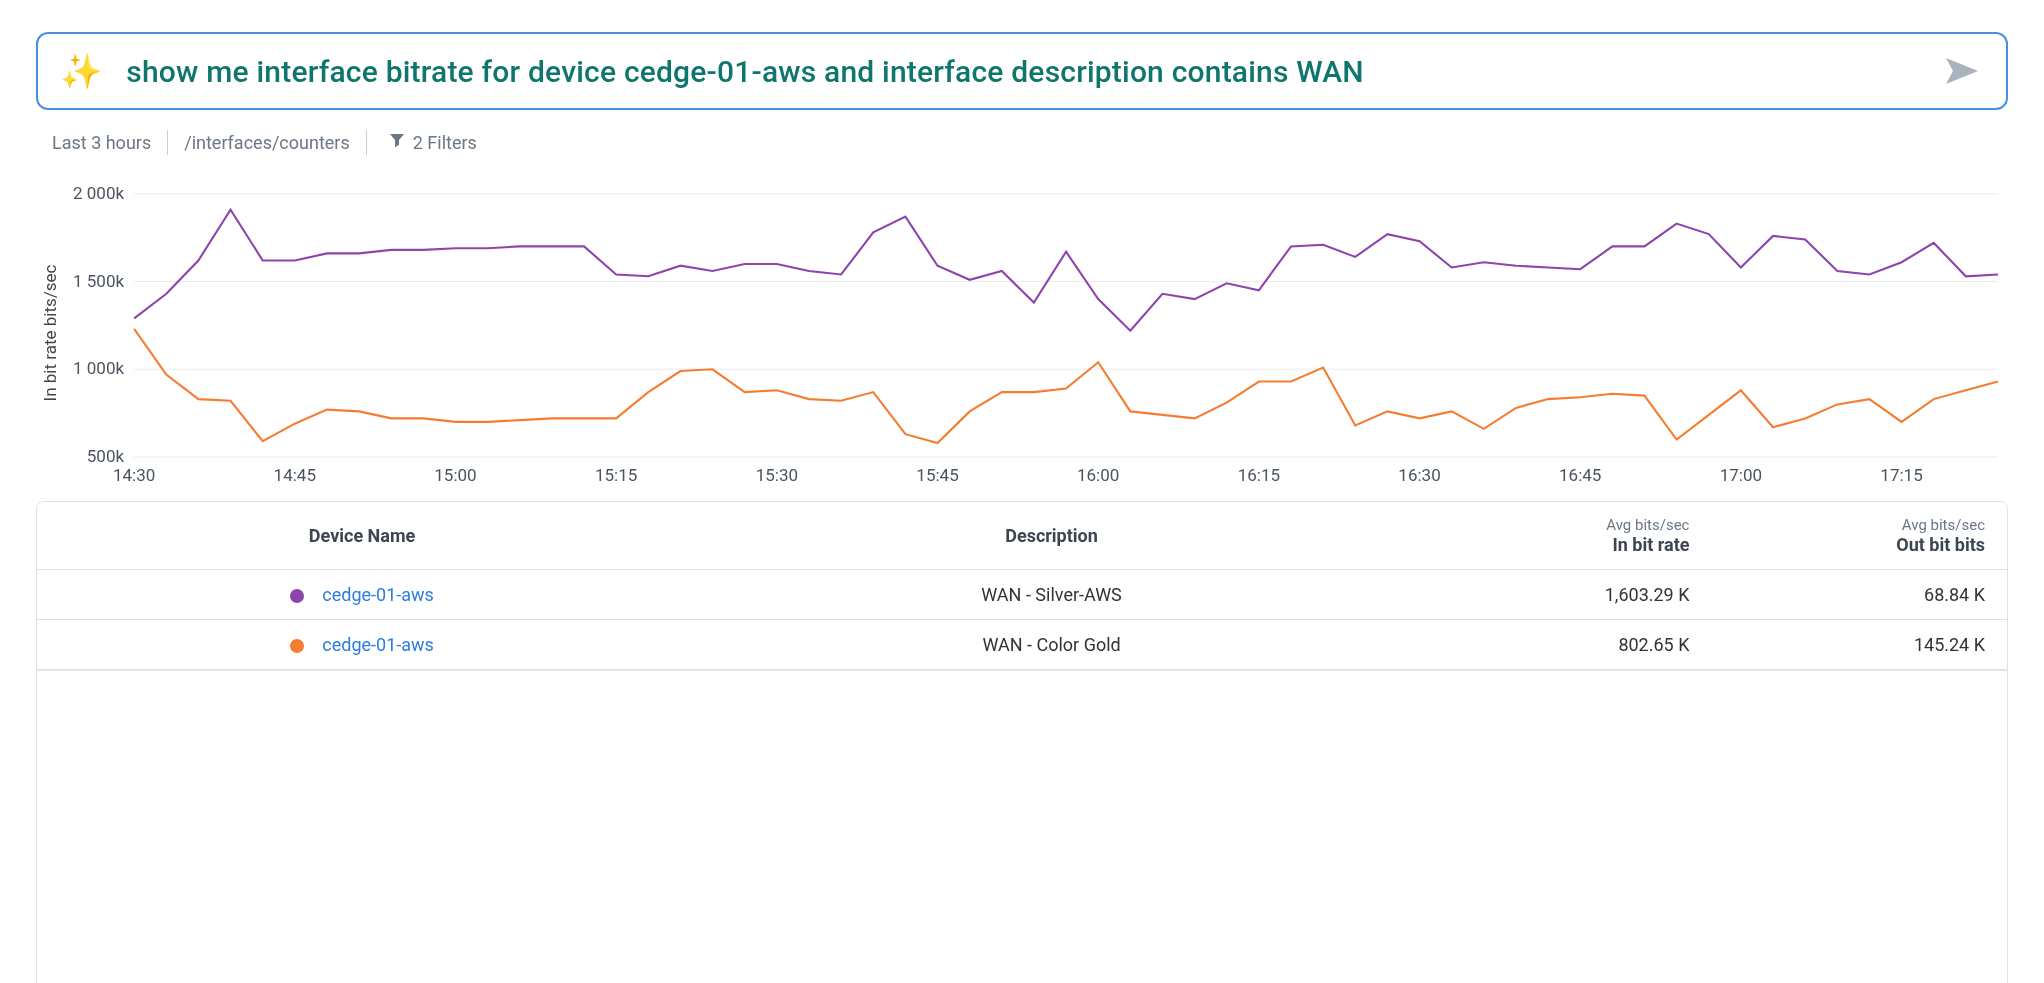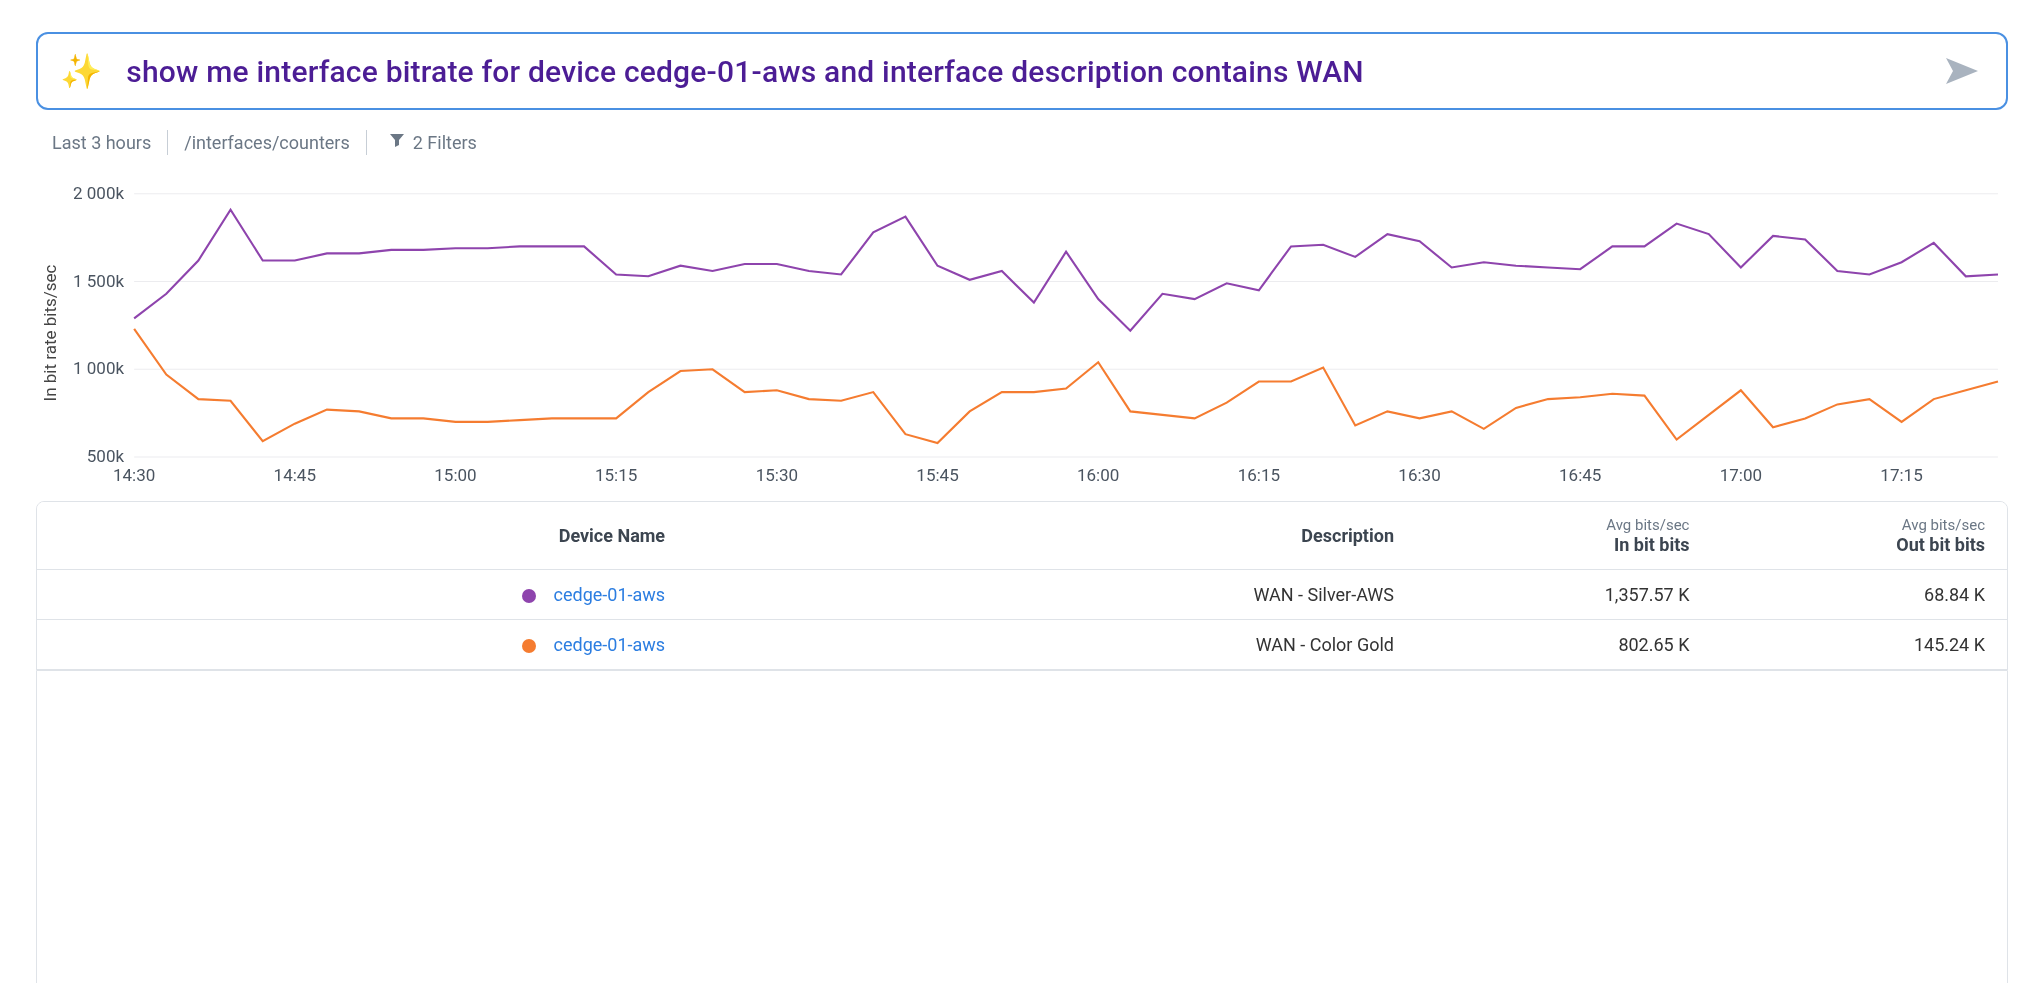--- a/index.html
+++ b/index.html
@@ -17,40 +17,40 @@
   html,body{margin:0;padding:0;background:var(--bg);font-family:-apple-system,BlinkMacSystemFont,"Segoe UI",Roboto,Helvetica,Arial,sans-serif;color:var(--text);font-size:18px;}
   .page{width:2044px;height:983px;padding:32px 36px;}
   
   .search{
     display:flex;align-items:center;
     border:2px solid #4a90e2;border-radius:12px;
     padding:14px 22px;gap:24px;
     height:78px;
   }
   .sparkles{font-size:34px;line-height:1;}
-  .search-text{flex:1;font-size:30px;color:#4c1d95;font-weight:500;letter-spacing:.2px;}
+  .search-text{flex:1;font-size:30px;color:#0f766e;font-weight:500;letter-spacing:.2px;}
   .send{width:44px;height:44px;display:flex;align-items:center;justify-content:center;cursor:pointer;}
   
   .chips{display:flex;align-items:center;gap:0;margin-top:20px;color:var(--muted);font-size:18px;}
   .chip{padding:2px 16px;border-right:1px solid var(--border-strong);white-space:nowrap;}
   .chip:last-child{border-right:none;}
   .chip.filters{display:flex;align-items:flex-start;gap:8px;padding-left:22px;}
   
   .chart-wrap{margin-top:24px;display:flex;}
   .ylabel{width:28px;display:flex;align-items:center;justify-content:center;}
   .ylabel span{transform:rotate(-90deg);white-space:nowrap;color:#444;font-size:17px;}
   .chart{flex:1;position:relative;height:308px;}
   .gridline{stroke:var(--grid);stroke-width:1;}
   .axis-text{fill:#4a5460;font-size:17px;}
   .line1{fill:none;stroke:var(--purple);stroke-width:2.1;}
   .line2{fill:none;stroke:var(--orange);stroke-width:2.1;}
   
   .tbl{margin-top:14px;border:1px solid var(--border);border-radius:8px 8px 0 0;overflow:hidden;}
   .tbl table{width:100%;border-collapse:collapse;}
-  .tbl th,.tbl td{padding:14px 22px;text-align:right;font-size:18px;border-bottom:1px solid var(--border);}
+  .tbl th,.tbl td{padding:14px 22px;text-align:center;font-size:18px;border-bottom:1px solid var(--border);}
   .tbl thead th{font-weight:700;color:#3c4550;background:#fff;}
   .tbl thead th .small{font-weight:400;color:var(--muted);display:block;font-size:15px;}
   .tbl thead th.right, .tbl td.right{text-align:right;}
   .dot{display:inline-block;width:14px;height:14px;border-radius:50%;margin-right:18px;vertical-align:middle;}
   .device-link{color:var(--blue);text-decoration:none;}
   .tbl-body-wrap{height:326px;background:#fff;border:1px solid var(--border);border-top:none;border-radius:0 0 8px 8px;}
   .col-dev{width:33%;}
   .col-desc{width:37%;}
   .col-in{width:15%;}
   .col-out{width:15%;}
@@ -120,33 +120,33 @@
           <col class="col-desc">
           <col class="col-in">
           <col class="col-out">
       </colgroup>
       <thead>
         <tr>
           <th><span>Device Name</span></th>
           <th><span>Description</span></th>
           <th class="right">
             <span class="small">Avg bits/sec</span>
-            <span>In bit bits</span>
+            <span>In bit rate</span>
           </th>
           <th class="right">
             <span class="small">Avg bits/sec</span>
             <span>Out bit bits</span>
           </th>
         </tr>
       </thead>
       <tbody id="tbody">
           <tr>
             <td><span class="dot" style="background:#8e44ad"></span><a href="#" class="device-link">cedge-01-aws</a></td>
             <td>WAN - Silver-AWS</td>
-            <td class="right">1,357.57 K</td>
+            <td class="right">1,603.29 K</td>
             <td class="right">68.84 K</td>
           </tr>
           <tr>
             <td><span class="dot" style="background:#f57c30"></span><a href="#" class="device-link">cedge-01-aws</a></td>
             <td>WAN - Color Gold</td>
             <td class="right">802.65 K</td>
             <td class="right">145.24 K</td>
           </tr>
         </tbody>
     </table>

